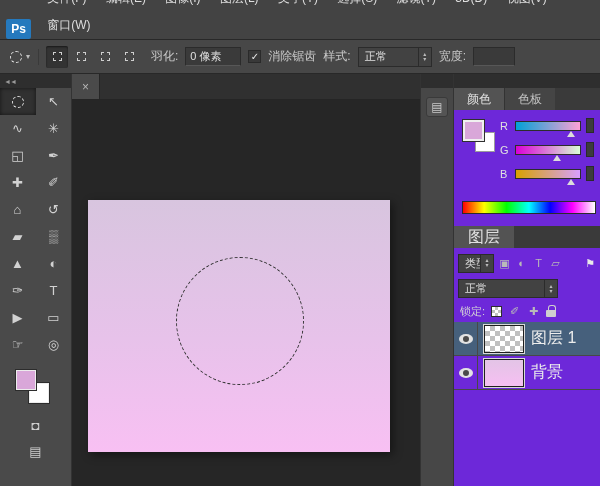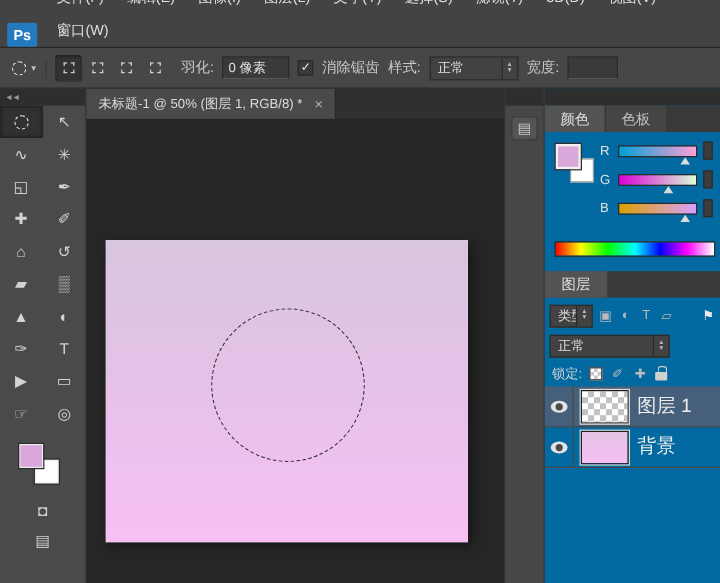--- a/index.html
+++ b/index.html
@@ -51,42 +51,42 @@
   #canvas{flex:1;background:#262626;position:relative;overflow:hidden}
   #artboard{position:absolute;left:16px;top:100px;width:302px;height:252px;background:linear-gradient(180deg,#d8c5df 0%,#e7c2ea 55%,#f8c0f3 100%);box-shadow:3px 3px 9px rgba(0,0,0,.45)}
   #selection-circle{position:absolute;left:88px;top:57px;width:128px;height:128px;border:1px dashed #343434;border-radius:50%}
 
   
   #mini-dock{width:34px;background:#474747;border-left:1px solid #333;border-right:1px solid #333;display:flex;flex-direction:column;align-items:center;flex:none}
   .mini-strip{height:14px;background:#2e2e2e;width:100%}
   .mini-icon{margin-top:9px;width:22px;height:20px;display:flex;align-items:center;justify-content:center;color:#c9c9c9;font-size:12px;background:#545454;border:1px solid #3a3a3a;border-radius:3px}
 
   
-  #right-dock{width:146px;background:#0369a1;display:flex;flex-direction:column;flex:none}
+  #right-dock{width:146px;background:#6d28d9;display:flex;flex-direction:column;flex:none}
   .dock-strip{height:14px;background:#2e2e2e;flex:none}
   .panel-tabs{height:22px;background:#3a3a3a;display:flex;flex:none}
   .ptab{padding:0 13px;line-height:22px;font-size:12px;color:#e0e0e0}
   .ptab.active{background:#535353}
   .ptab.inactive{background:#454545;color:#c2c2c2;border-left:1px solid #333}
   .color-panel{position:relative;height:108px;flex:none}
   .cswatches{position:absolute;left:9px;top:10px;width:36px;height:36px}
   .c-bg{position:absolute;left:12px;top:12px;width:20px;height:20px;background:#fff;border:1px solid #9c9c9c}
   .c-fg{position:absolute;left:0;top:0;width:21px;height:21px;background:#d9a7d9;border:2px solid #f0f0f0;outline:1px solid #2f2f2f}
   .ch-row{margin-left:46px;padding-top:7px;height:24px;display:flex;align-items:center;gap:5px}
   .ch-label{width:10px;font-size:11px;color:#e0e0e0}
   .ch-bar{position:relative;width:66px;height:10px;border:1px solid #2c2c2c;flex:none}
   .ch-thumb{position:absolute;bottom:-7px;width:0;height:0;border-left:4px solid transparent;border-right:4px solid transparent;border-bottom:6px solid #dcdcdc}
   .bar-r{background:linear-gradient(90deg,#00a0d6,#ffa0d6)}
   .bar-g{background:linear-gradient(90deg,#d900d6,#d9ffd6)}
   .bar-b{background:linear-gradient(90deg,#d9a000,#d9a0ff)}
   .ch-val{width:8px;height:15px;background:#3c3c3c;border:1px solid #2b2b2b;flex:none}
   .spectrum{position:absolute;left:8px;right:4px;bottom:4px;height:13px;border:1px solid #2b2b2b;background:linear-gradient(90deg,#f00 0%,#ff0 16%,#0f0 33%,#0ff 50%,#00f 66%,#f0f 83%,#fff 100%)}
 
   .layers-tabbar{height:22px;background:#3a3a3a;margin-top:8px;display:flex;flex:none}
-  .ltab{padding:0 14px;line-height:22px;background:#535353;color:#e0e0e0;font-size:12px}
+  .ltab{padding:0 14px;line-height:22px;background:#535353;color:#e0e0e0;font-size:16px}
   .layers-body{flex:1;display:flex;flex-direction:column;min-height:0}
   .filter-row{height:26px;display:flex;align-items:center;gap:4px;padding:4px 5px 0 4px}
   .filter-dd{width:36px;height:19px}
   .f-icon{width:13px;text-align:center;color:#b9b9b9;font-size:11px}
   .f-flag{margin-left:auto;color:#e9e9e9;font-size:11px}
   .blend-row{height:26px;display:flex;align-items:center;padding:3px 5px 0 4px}
   .blend-dd{width:100px;height:19px}
   .lock-row{height:22px;display:flex;align-items:center;gap:6px;padding:0 6px;font-size:11px;color:#d5d5d5}
   .mini-checker,.checker{background-color:#fff;background-image:linear-gradient(45deg,#c0c0c0 25%,transparent 25%,transparent 75%,#c0c0c0 75%),linear-gradient(45deg,#c0c0c0 25%,transparent 25%,transparent 75%,#c0c0c0 75%);background-size:10px 10px;background-position:0 0,5px 5px}
   .mini-checker{width:11px;height:11px;background-size:6px 6px;background-position:0 0,3px 3px;border:1px solid #2e2e2e}
@@ -238,21 +238,20 @@
           <span>◘</span>
         </div>
       <div class="tool-extra">
           <span>▤</span>
         </div>
     </div>
 
     <div id="document-area">
       <div id="tab-bar">
         <div class="doc-tab">
-          <span>未标题-1 @ 50% (图层 1, RGB/8) *</span>
           <span class="tab-close">×</span>
         </div>
       </div>
       <div id="canvas">
         <div id="artboard">
           <div id="selection-circle"></div>
         </div>
       </div>
     </div>
 

